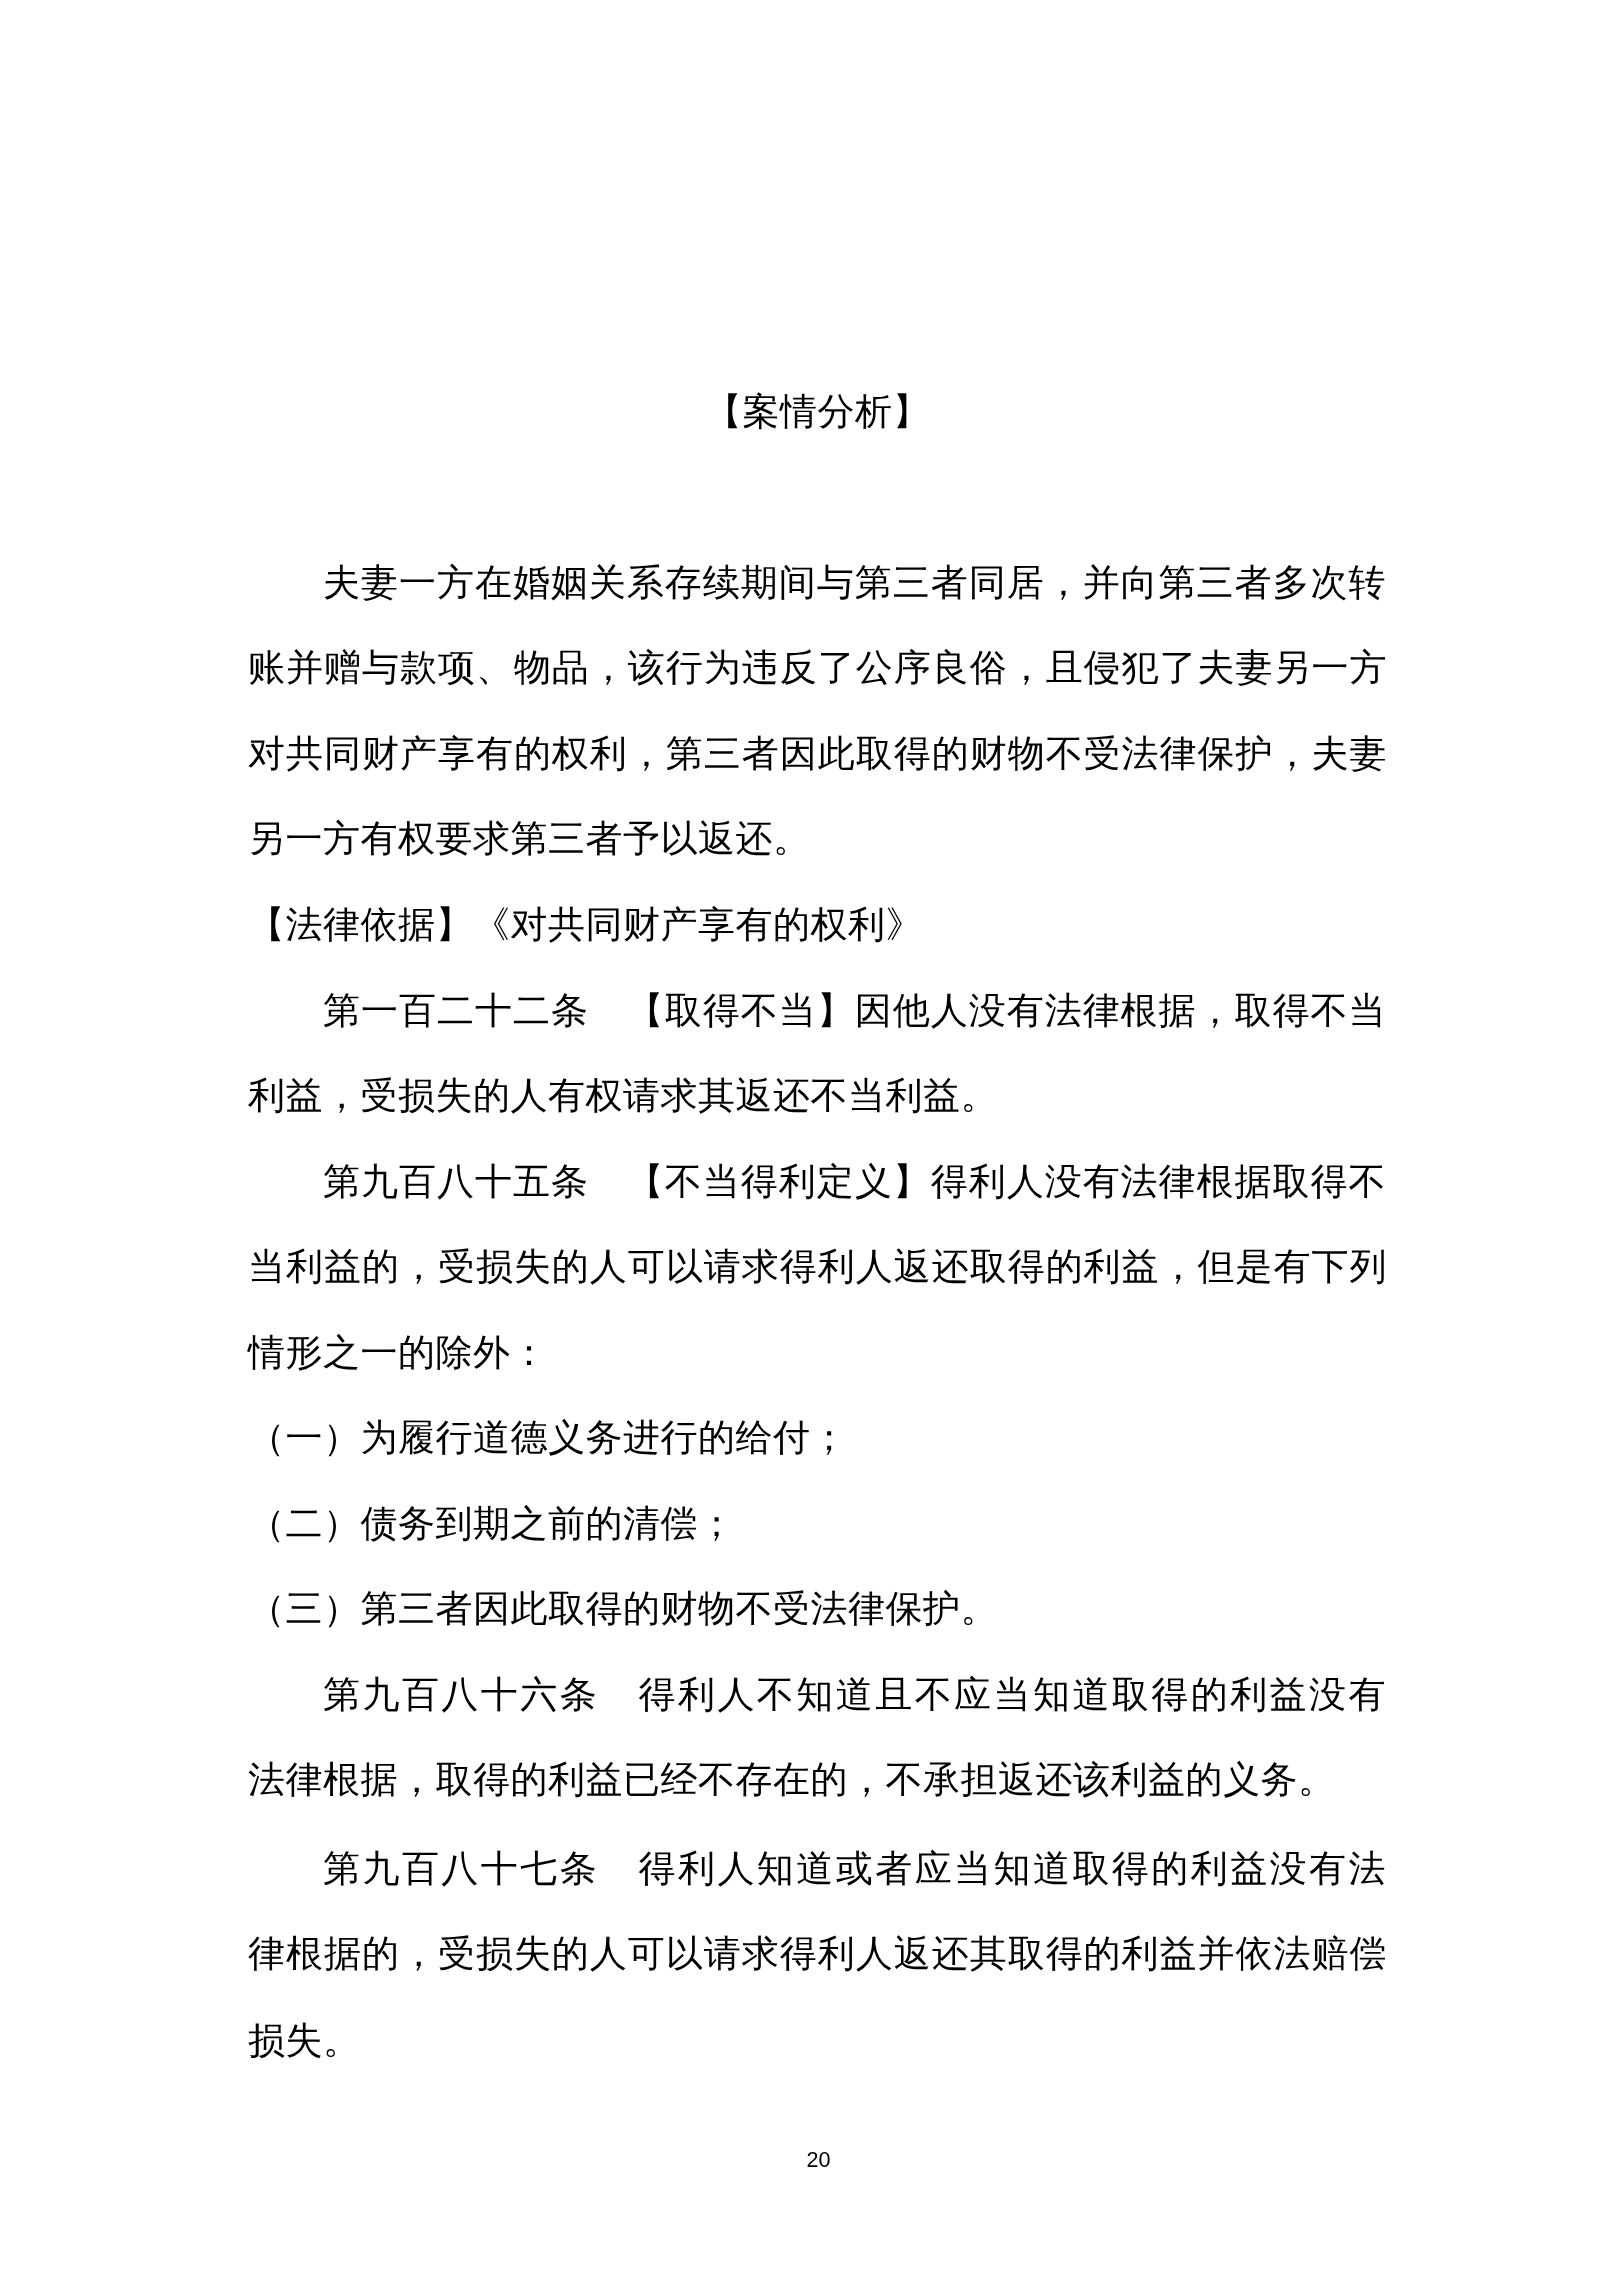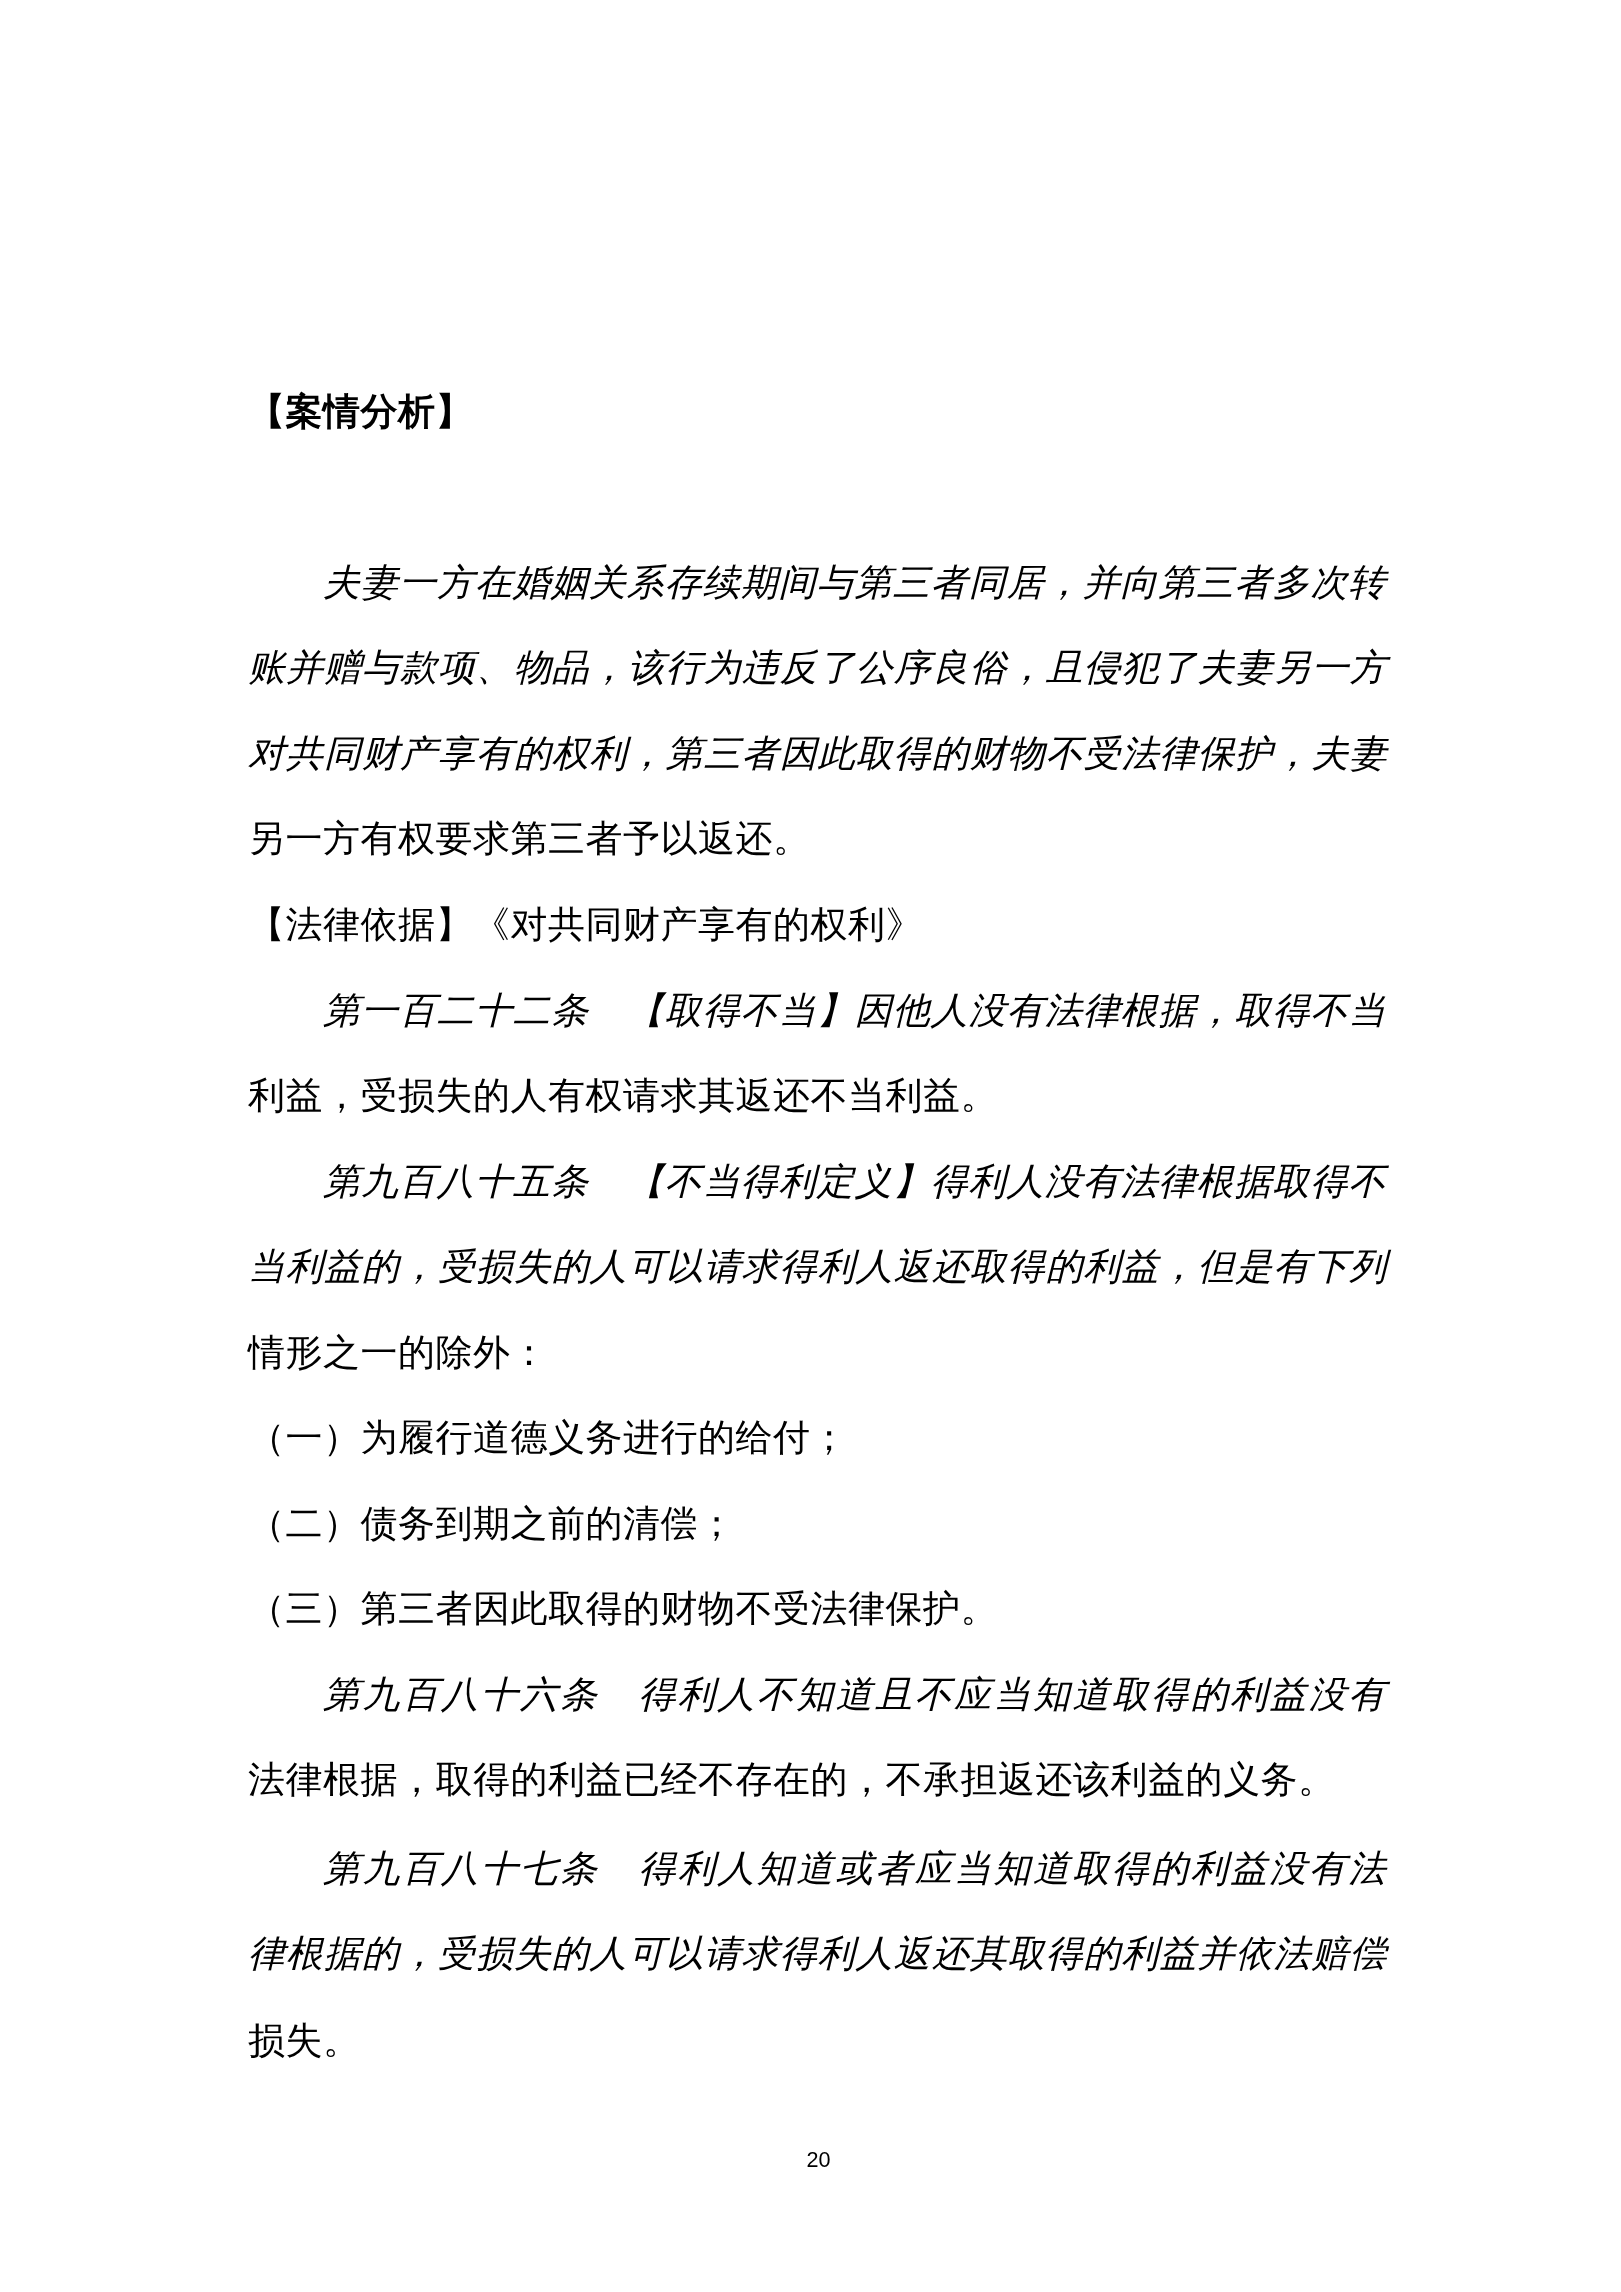--- a/index.html
+++ b/index.html
@@ -1,22 +1,22 @@
 <!DOCTYPE html>
 <html><head>
 <meta charset="utf-8">
 <style>
   html, body { margin: 0; padding: 0; background: #ffffff; }
   body { width: 1621px; height: 2293px; position: relative; overflow: hidden;
          font-family: "DejaVu Serif", "Liberation Serif", serif; color: #000; }
   .line { position: absolute; left: 248px; width: 1139px; font-size: 37px; line-height: 43px;
           white-space: nowrap; letter-spacing: 0.5px; }
   .indent { left: 323px; width: 1063px; }
-  .heading { font-weight: bold; font-family: "DejaVu Sans", sans-serif; }
-  .justify { text-align: justify; text-align-last: justify; font-style: italic; }
+  .heading { font-weight: normal; font-family: "DejaVu Sans", sans-serif; text-align: center; }
+  .justify { text-align: justify; text-align-last: justify; }
   .pagenum { position: absolute; top: 2147px; left: 8px; width: 1621px; text-align: center;
              font-family: "Liberation Sans", sans-serif; font-size: 21.6px; }
 </style>
 </head>
 <body>
 
 <div>
   <div class="line heading" style="top:390px">【案情分析】</div>
 
   <div class="line indent justify" style="top:561px">夫妻一方在婚姻关系存续期间与第三者同居，并向第三者多次转</div>

